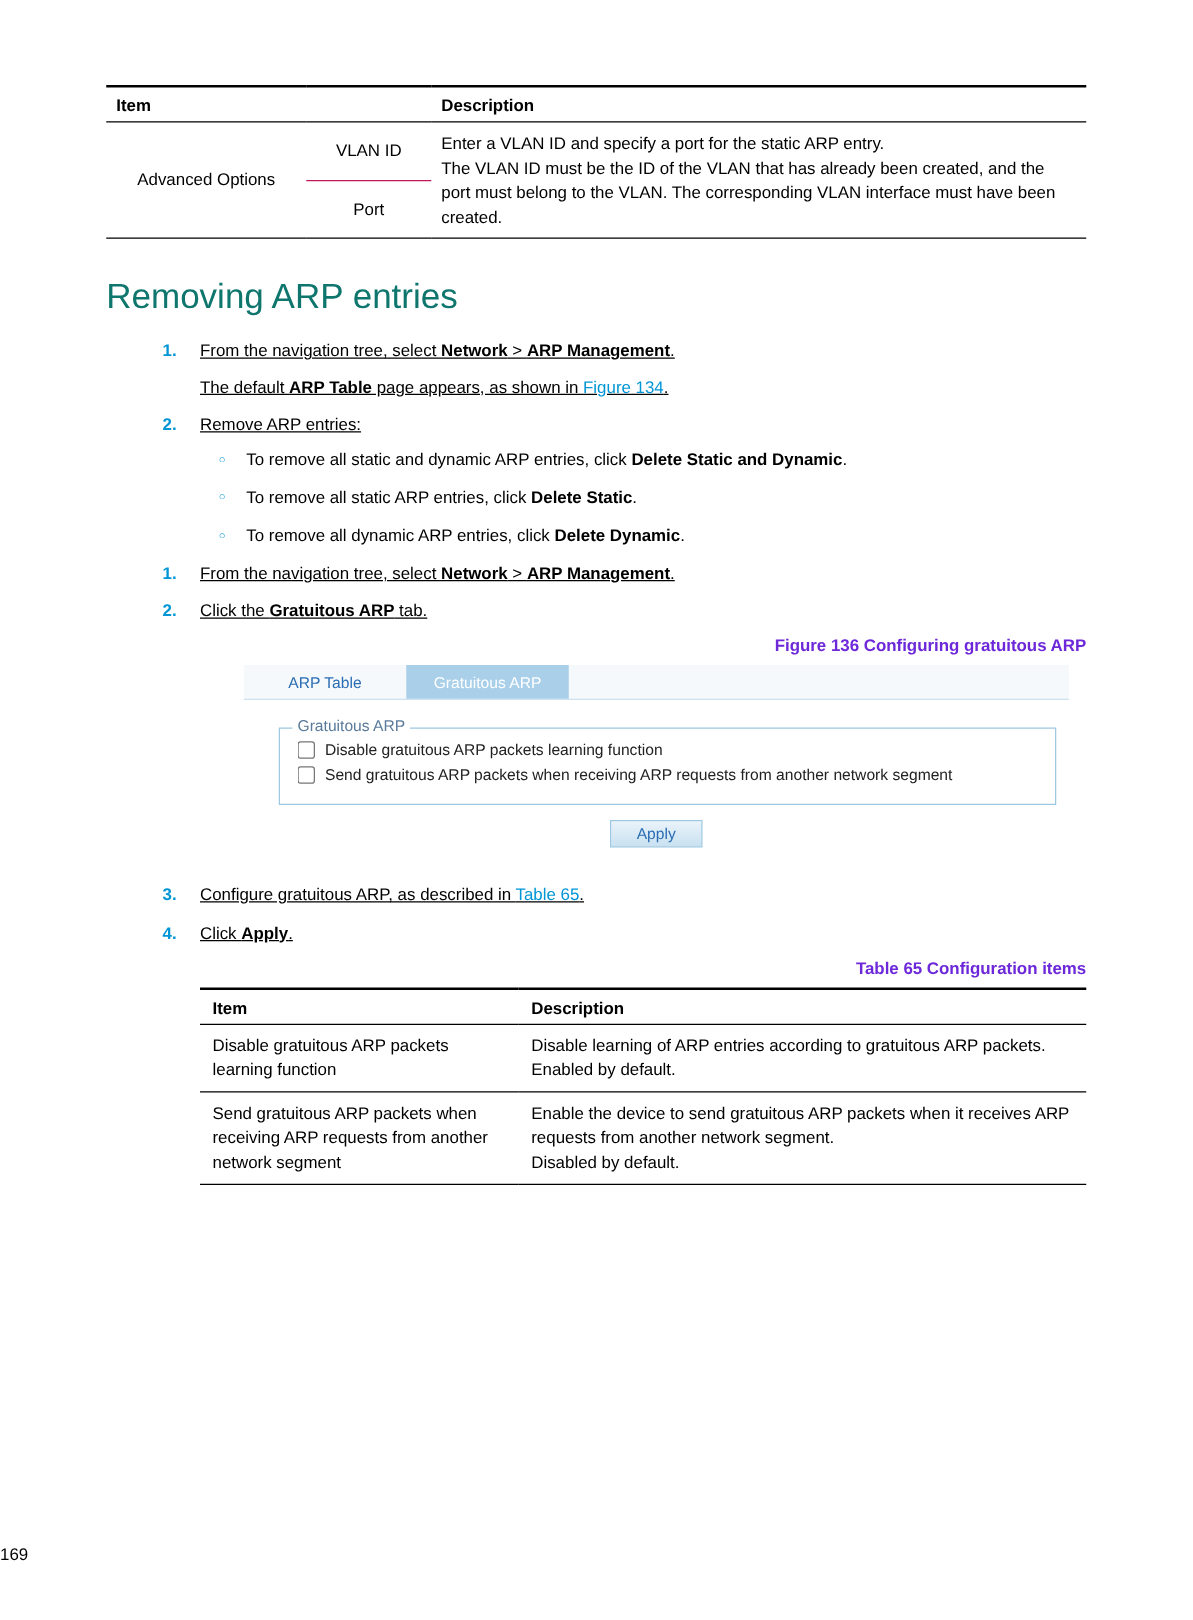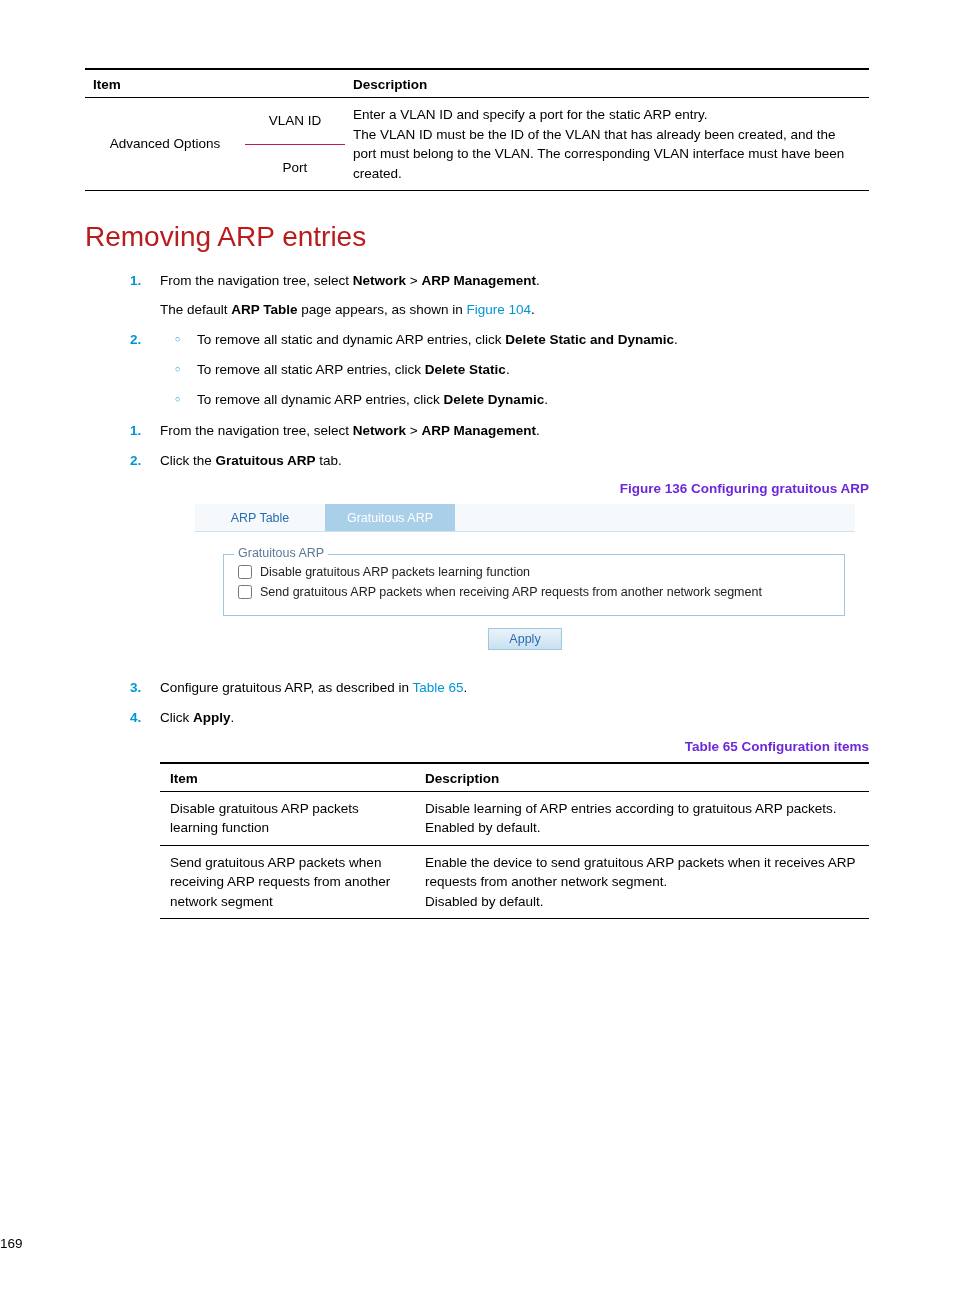--- a/index.html
+++ b/index.html
@@ -35,21 +35,21 @@
     vertical-align: middle;
     font-size: 13.5px;
     line-height: 1.45;
   }
   .cell-border-b { border-bottom: 1px solid #be185d; }
   .top-table .col-item { width: 160px; text-align:center;}
   .top-table .col-sub { width: 100px; text-align:center;}
   .top-table th.col-item, .top-table th.col-sub { text-align:left; }
 
   h2 {
-    color: #b91c1c;
+    color: #0f766e;
     font-weight: normal;
     font-size: 28px;
     margin-bottom: 18px;
     margin-top: 14px;
   }
   ol.numlist {
     list-style: none;
     margin-left: 75px;
     margin-bottom: 10px;
   }
@@ -58,21 +58,21 @@
     margin-bottom: 10px;
     line-height: 1.5;
   }
   ol.numlist > li .num {
     position: absolute;
     left: -30px;
     color: #0096d6;
     font-weight: bold;
     font-size: 13.5px;
   }
-  ol.numlist > li p { margin-bottom: 8px; }
+  ol.numlist > li p { margin-bottom: 8px; text-decoration: underline; }
   ul.circlist {
     list-style: none;
     margin-left: 35px;
     margin-top: 6px;
   }
   ul.circlist > li {
     position: relative;
     margin-bottom: 10px;
     padding-left: 2px;
   }
@@ -206,24 +206,25 @@
         <td class="col-sub">Port</td>
       </tr>
     </tbody>
   </table>
 
   <h2>Removing ARP entries</h2>
   <ol class="numlist">
       <li>
         <span class="num">1.</span>
         <p><span>From the navigation tree, select </span><span class="b">Network</span><span> &gt; </span><span class="b">ARP Management</span><span>.</span></p>
-        <p><span>The default </span><span class="b">ARP Table</span><span> page appears, as shown in </span><span class="link">Figure 104</span><span>.</span></p>
+        <p><span>The default </span><span class="b">ARP Table</span><span> page appears, as shown in </span><span class="link">Figure 134</span><span>.</span></p>
       </li>
       <li>
         <span class="num">2.</span>
+        <p><span>Remove ARP entries:</span></p>
         <ul class="circlist">
           <li><span>To remove all static and dynamic ARP entries, click </span><span class="b">Delete Static and Dynamic</span><span>.</span></li>
           <li><span>To remove all static ARP entries, click </span><span class="b">Delete Static</span><span>.</span></li>
           <li><span>To remove all dynamic ARP entries, click </span><span class="b">Delete Dynamic</span><span>.</span></li>
         </ul>
       </li>
     </ol>
 
   <ol class="numlist">
       <li>

